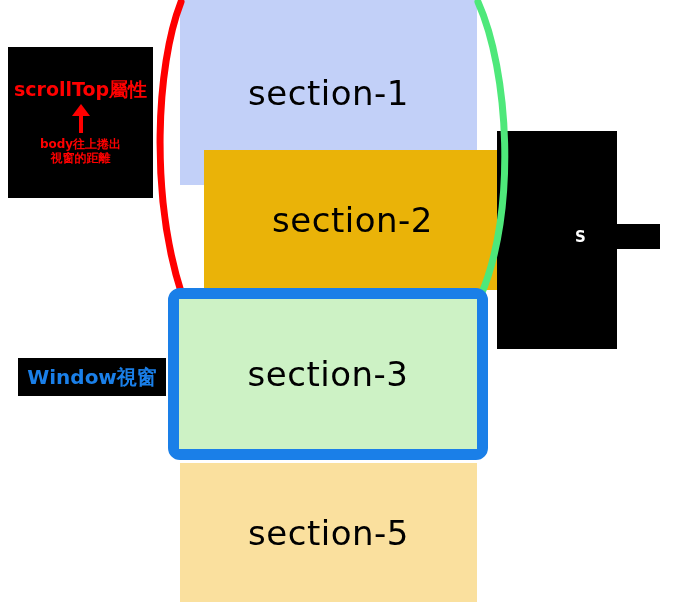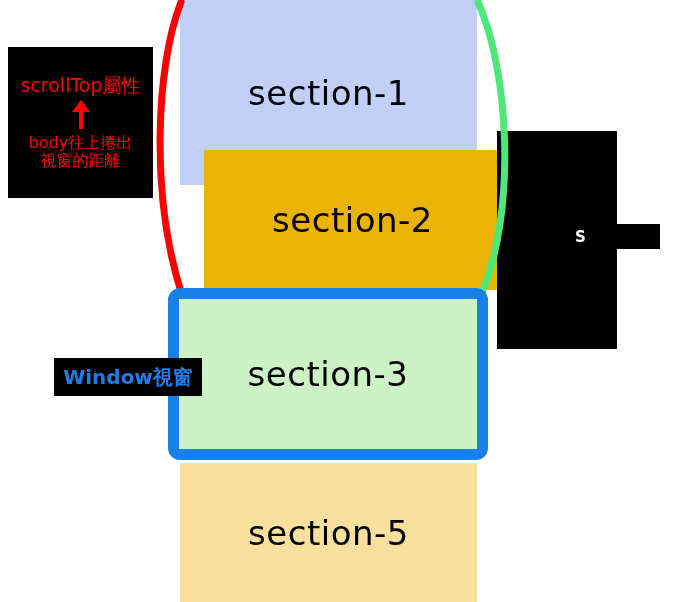--- a/index.html
+++ b/index.html
@@ -73,42 +73,41 @@
   }
   #scrolltop-callout {
     left: 8px;
     top: 47px;
     width: 145px;
     height: 151px;
     padding: 4px 2px;
   }
   .callout-line {
     color: #ff0000;
-    font-weight: normal;
+    font-weight: bold;
     font-size: 19px;
     line-height: 1.15;
     white-space: nowrap;
     font-family: "DejaVu Sans", "Liberation Sans", sans-serif;
   }
   .callout-line.small {
-    font-size: 16px;
+    font-size: 12px;
   }
   #scrolltop-arrow {
     width: 24px;
     height: 30px;
     margin: 3px 0 4px 0;
   }
 
   #window-callout {
     left: 18px;
     top: 358px;
     width: 148px;
     height: 38px;
     flex-direction: row;
-    margin-left: 36px;
   }
   #window-callout .callout-line {
     color: #1a7fe8;
     font-size: 20px;
     font-weight: bold;
   }
 
   
   #scroll-panel {
     position: absolute;

